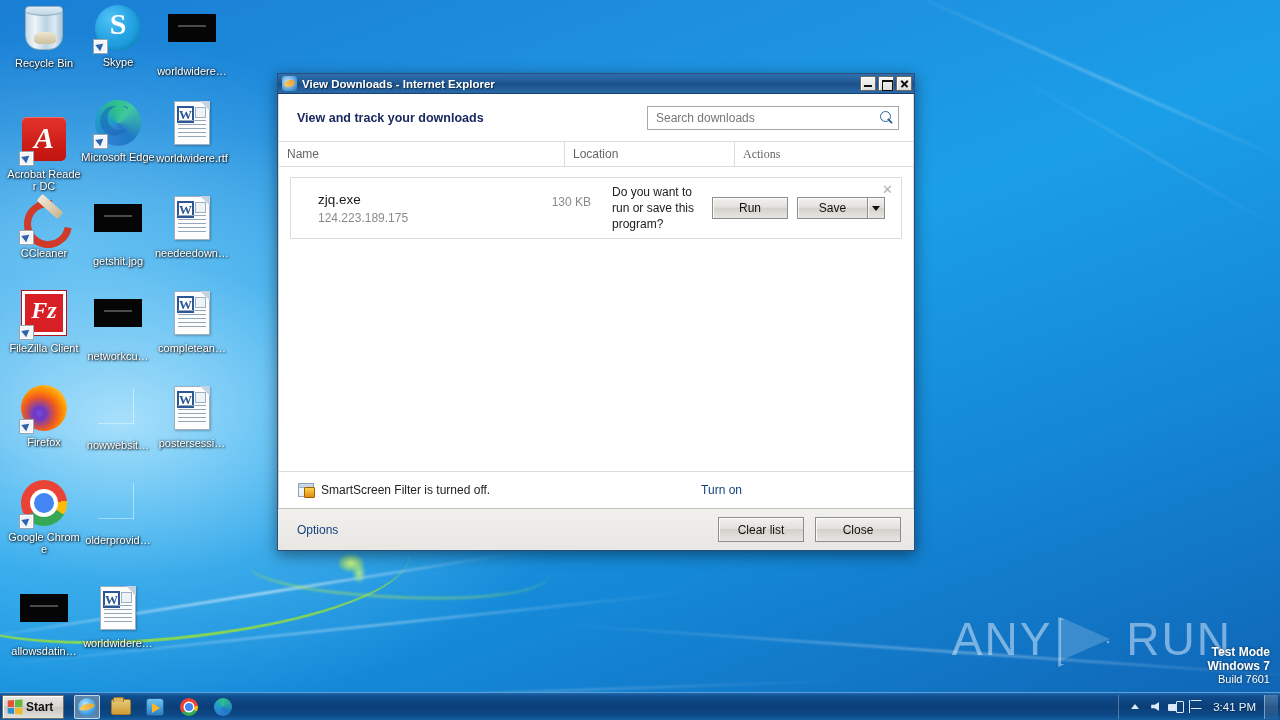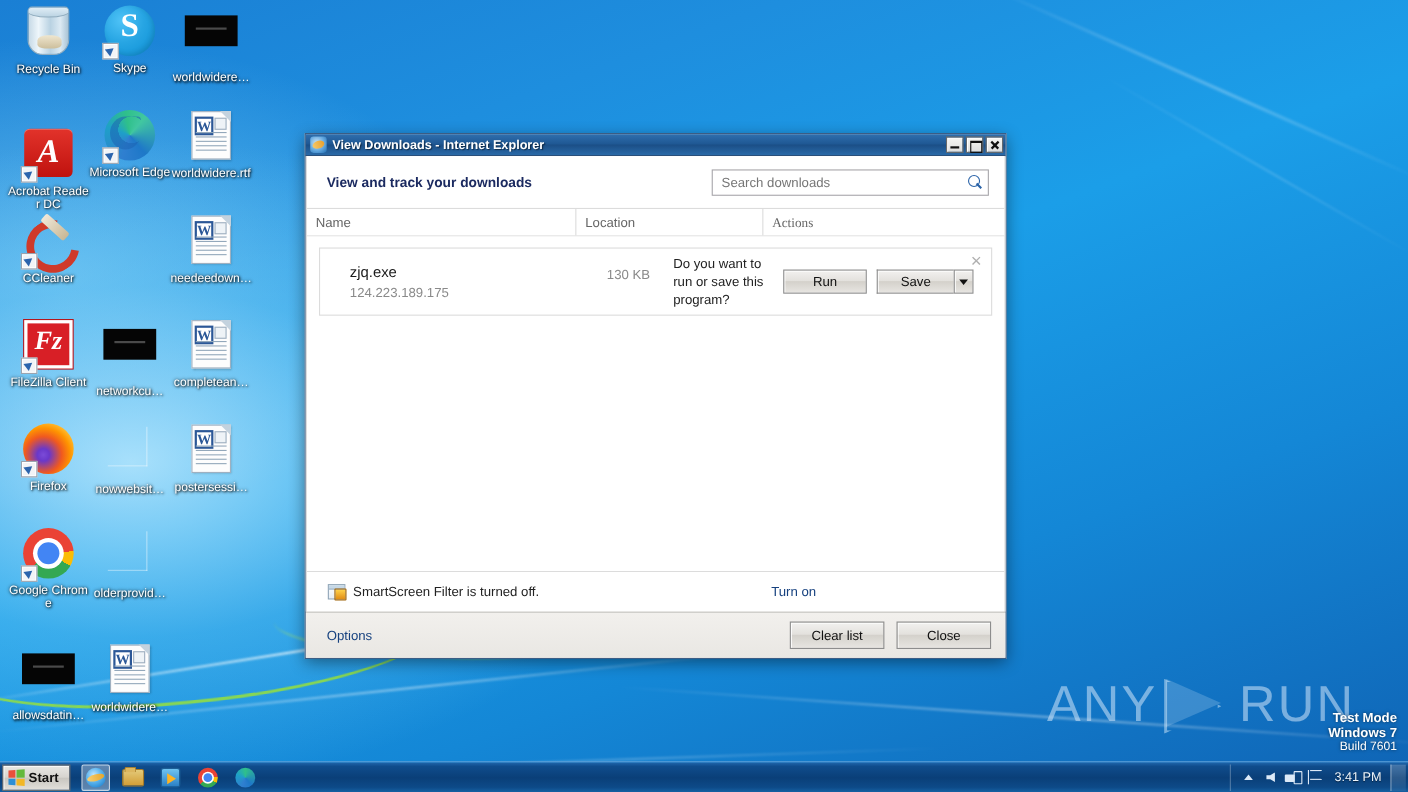--- a/index.html
+++ b/index.html
@@ -230,21 +230,21 @@
   #sysinfo .l1 { font: bold 12px "Liberation Sans", sans-serif; }
   #sysinfo .l2 { font: bold 12px "Liberation Sans", sans-serif; }
   #sysinfo .l3 { font: 11px "Liberation Sans", sans-serif; }
 
   
   #ie-window {
     position:absolute; left:277px; top:73px; width:638px; height:478px;
     background:#f0f0f0;
     border:1px solid #2b4f7a;
     box-shadow: 0 4px 14px rgba(0,0,0,.45);
-    display:flex; flex-direction:column;margin-top:48px;
+    display:flex; flex-direction:column;
   }
   #titlebar {
     height:20px; flex:none;
     background: linear-gradient(180deg,#2f6fae 0%, #1f5894 46%, #1b4f87 52%, #2a6aa8 100%);
     display:flex; align-items:center; padding:0 2px 0 4px;
     border-bottom:1px solid #17406e;
   }
   #titlebar .tb-icon {
     width:15px;height:15px; margin-right:5px; position:relative; flex:none;
     background: radial-gradient(circle at 40% 40%, #cfe6f7 0%, #63a8e0 55%, #1f6cb0 100%);
@@ -307,21 +307,21 @@
     content:""; position:absolute; left:9px; top:10px; width:6px;height:1.8px;
     background:#2a63a8; transform: rotate(45deg);
   }
 
   #col-head {
     height:26px; flex:none; display:flex;
     border-top:1px solid #dcdcdc; border-bottom:1px solid #dcdcdc;
     background:#fff; color:#666; font:12px "Liberation Sans", sans-serif;
   }
   #col-head .ch { padding:5px 0 0 8px; border-right:1px solid #dcdcdc; }
-  #col-head .ch.c1 { width:245px; }
+  #col-head .ch.c1 { width:286px; }
   #col-head .ch.c2 { width:170px; }
   #col-head .ch.c3 { flex:1; border-right:none;font-family:Liberation Serif, serif; }
 
   #dl-list { flex:1; background:#fff; padding:10px 11px 0 11px; position:relative; }
   .dl-item {
     border:1px solid #dcdcdc; height:62px; display:flex; align-items:center;
     position:relative; background:#fff;
   }
   .dl-name-col { width:234px; padding-left:27px; }
   .dl-name { font:13.5px "Liberation Sans", sans-serif; color:#1a1a1a; }
@@ -551,20 +551,28 @@
         </div>
         <div class="lbl">worldwidere.rtf</div>
       </div>
       <div class="dicon" style="left: 6px; top: 194px;">
         <div class="glyph">
           <div class="ic-ccleaner"></div>
           <span class="shortcut-arrow"></span>
         </div>
         <div class="lbl">CCleaner</div>
       </div>
+      <div class="dicon" style="left: 80px; top: 194px;">
+        <div class="glyph">
+          <div class="ic-black">
+            <i class="ln" style="left:10px;top:11px;width:28px"></i>
+          </div>
+        </div>
+        <div class="lbl">getshit.jpg</div>
+      </div>
       <div class="dicon" style="left: 154px; top: 194px;">
         <div class="glyph">
           <div class="ic-doc">
             <span class="w">W</span>
             <span class="sq"></span>
             <span class="lines">
               <i></i>
               <i></i>
               <i></i>
               <i></i>

